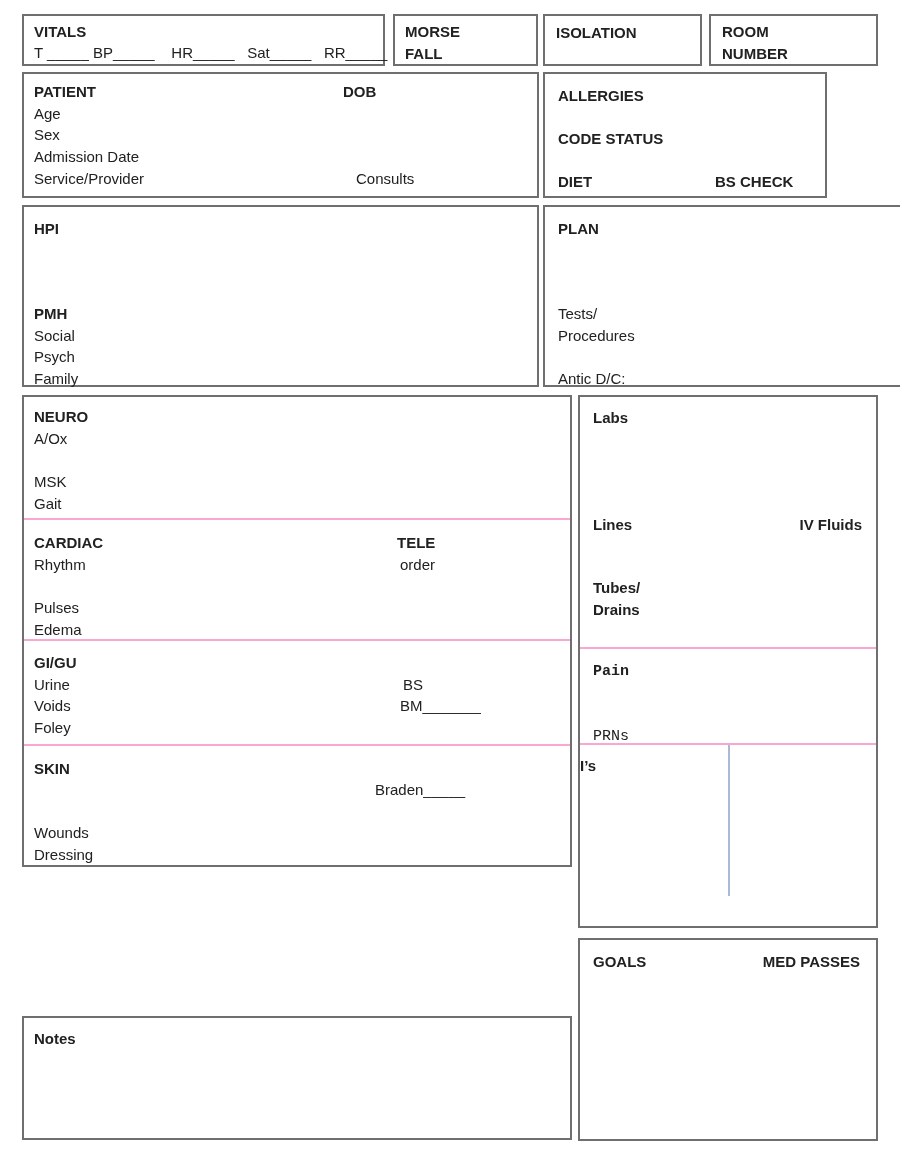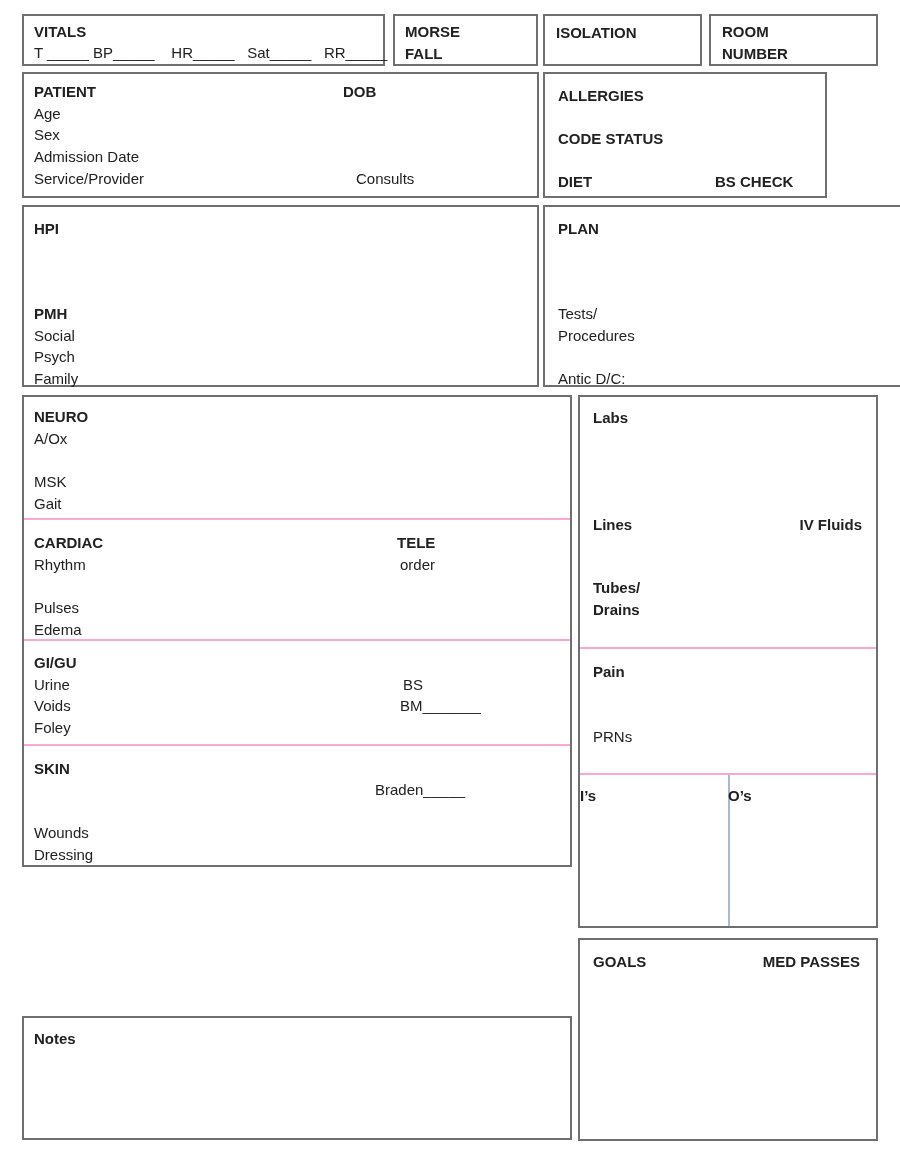--- a/index.html
+++ b/index.html
@@ -128,33 +128,30 @@
 <div class="box col" style="left:578px; top:395px; width:300px; height:533px;">
 
   <div class="section" style="height:250px;">
     <span class="lbl b" style="left:13px; top:12px;">Labs</span>
     <span class="lbl b" style="left:13px; top:119px;">Lines</span>
     <span class="lbl b" style="right:14px; top:119px;">IV Fluids</span>
     <span class="lbl b" style="left:13px; top:182px;">Tubes/</span>
     <span class="lbl b" style="left:13px; top:204px;">Drains</span>
   </div>
 
-  <div class="section rule" style="height:126px;">
+  <div class="section rule" style="height:96px;font-family:Liberation Mono, monospace;">
     <span class="lbl b" style="left:13px; top:14px;">Pain</span>
     <span class="lbl" style="left:13px; top:79px;">PRNs</span>
   </div>
 
   <div class="section rule" style="height:153px;">
     <div class="io-half" style="left:0;">
       <span class="hdr b">I’s</span>
     </div>
     <div class="io-divider"></div>
-    <div class="io-half" style="left:50%;">
-      <span class="hdr b">O’s</span>
-    </div>
   </div>
 
 </div>
 
 <div class="box" style="left:578px; top:938px; width:300px; height:203px;">
   <span class="lbl b" style="left:13px; top:13px;">GOALS</span>
   <span class="lbl b" style="right:16px; top:13px;">MED PASSES</span>
 </div>
 
 <div class="box" style="left:22px; top:1016px; width:550px; height:124px;">

